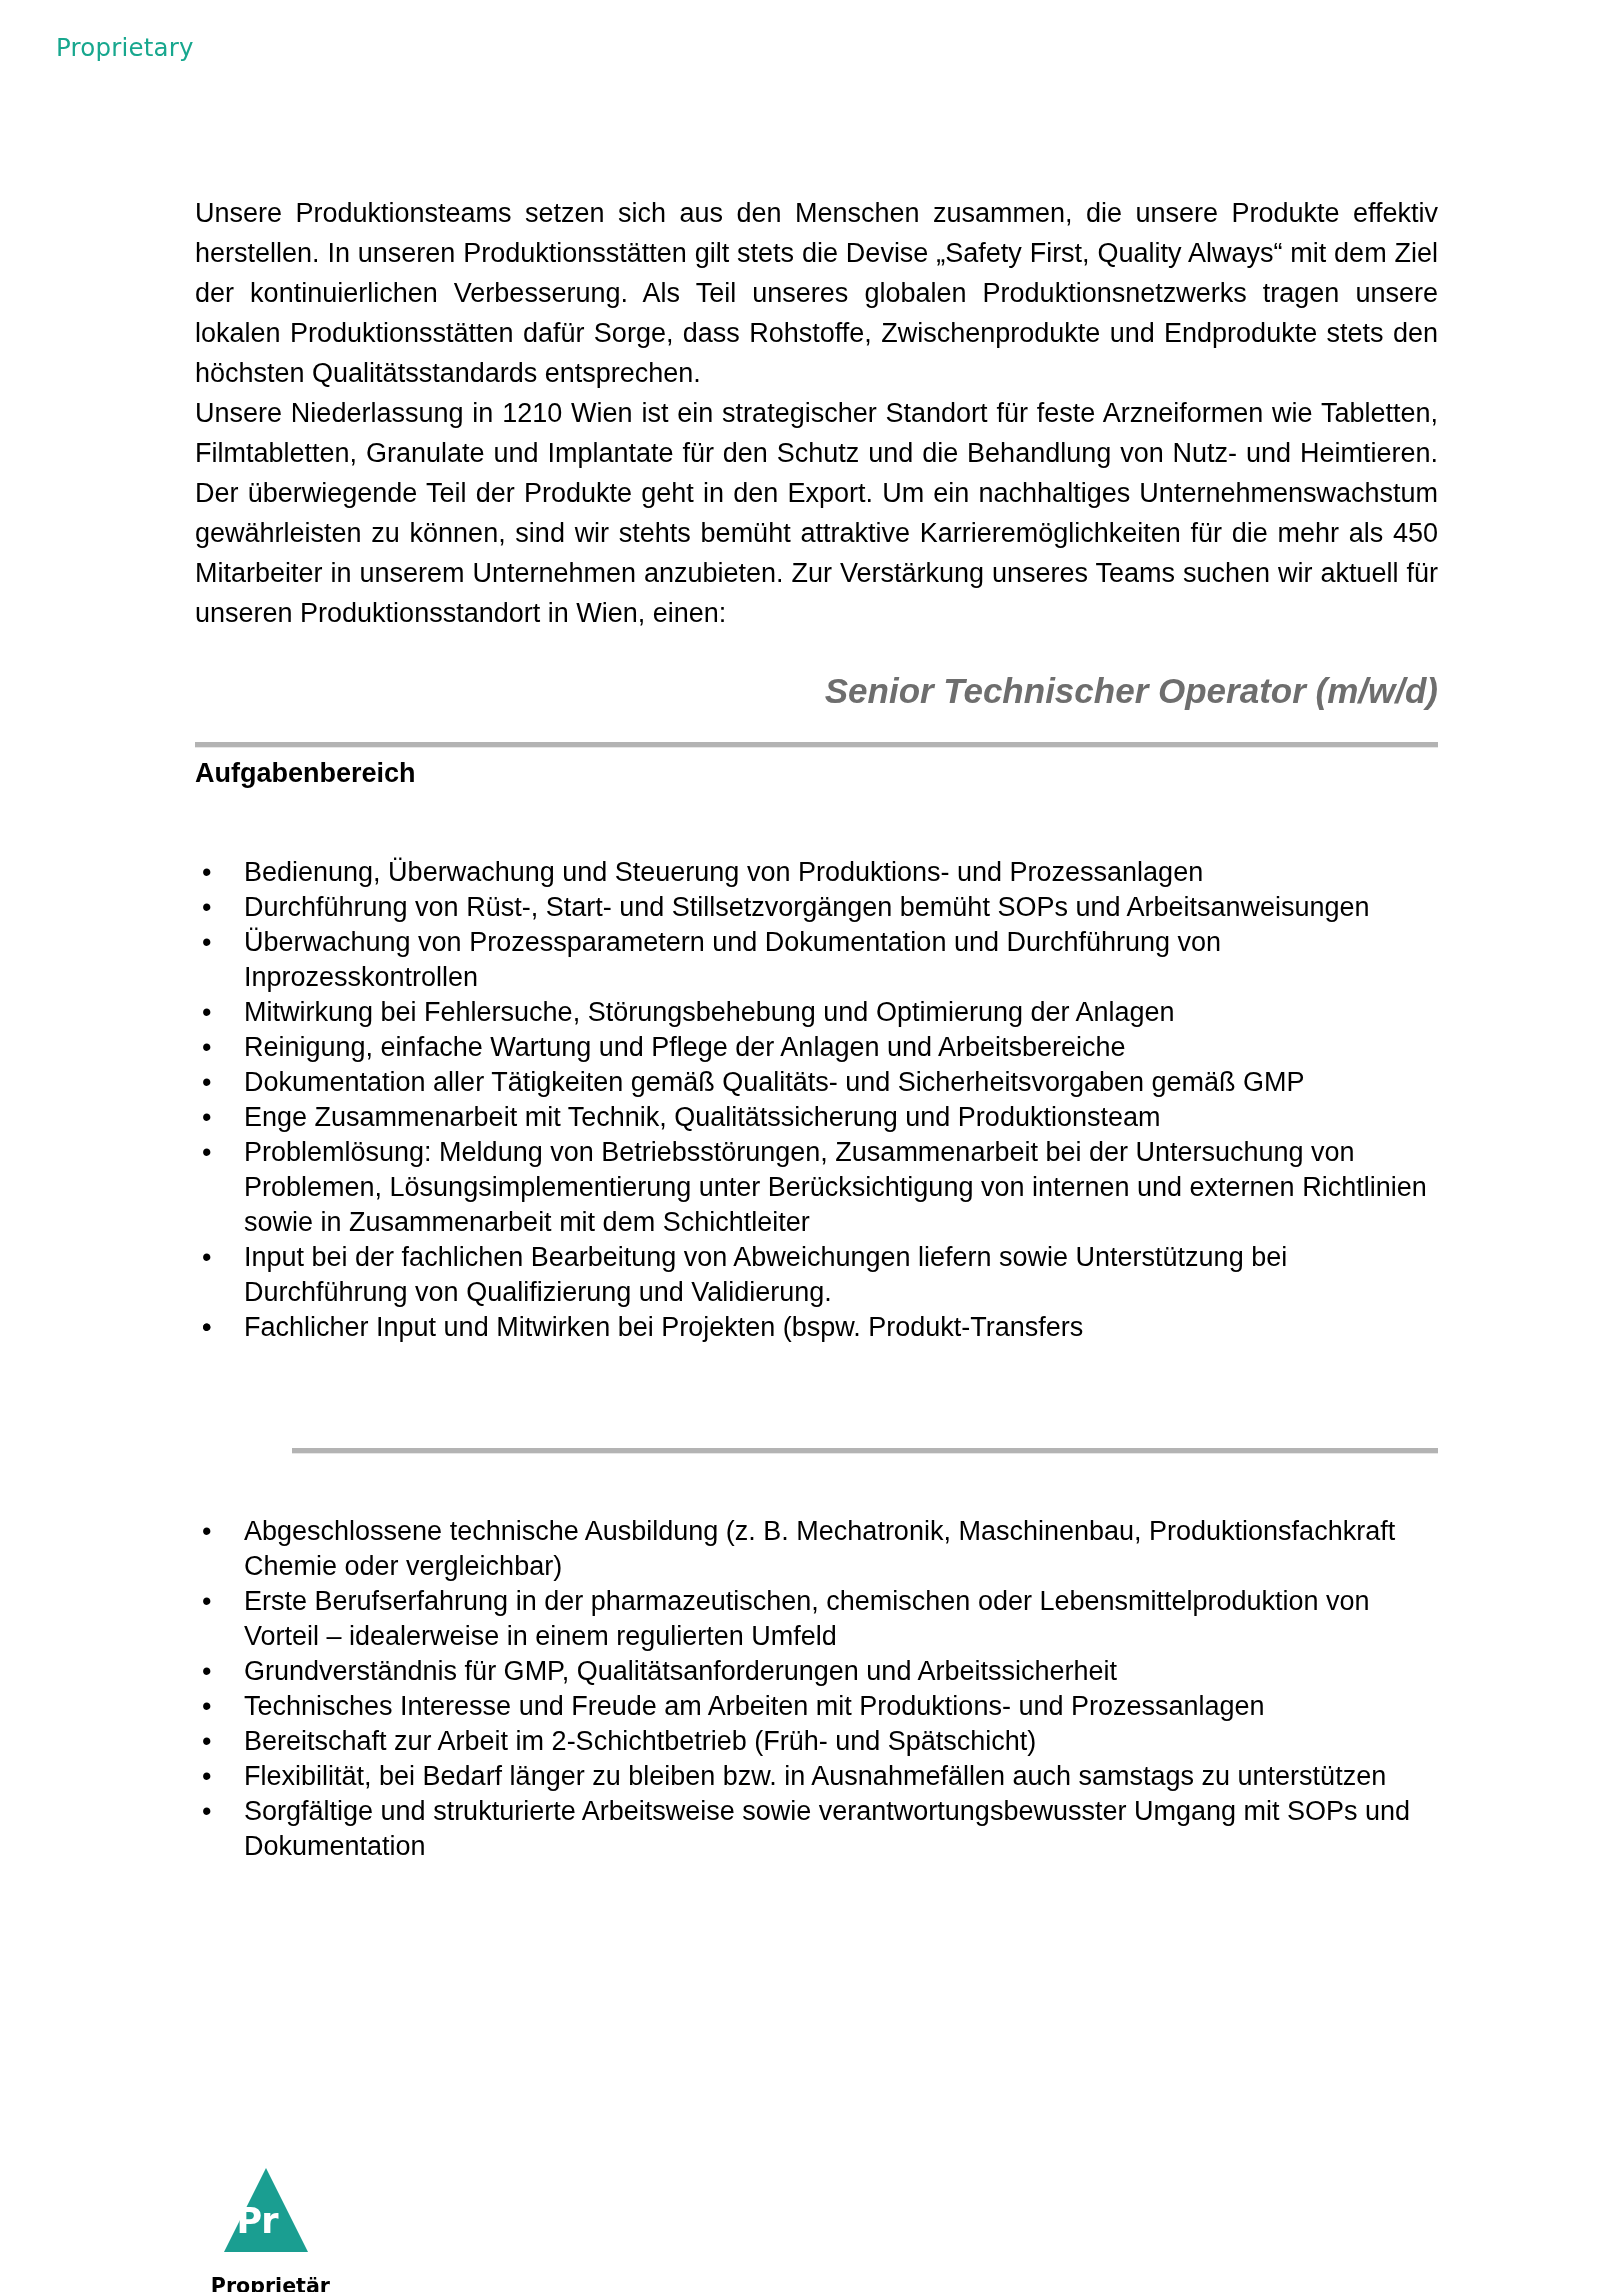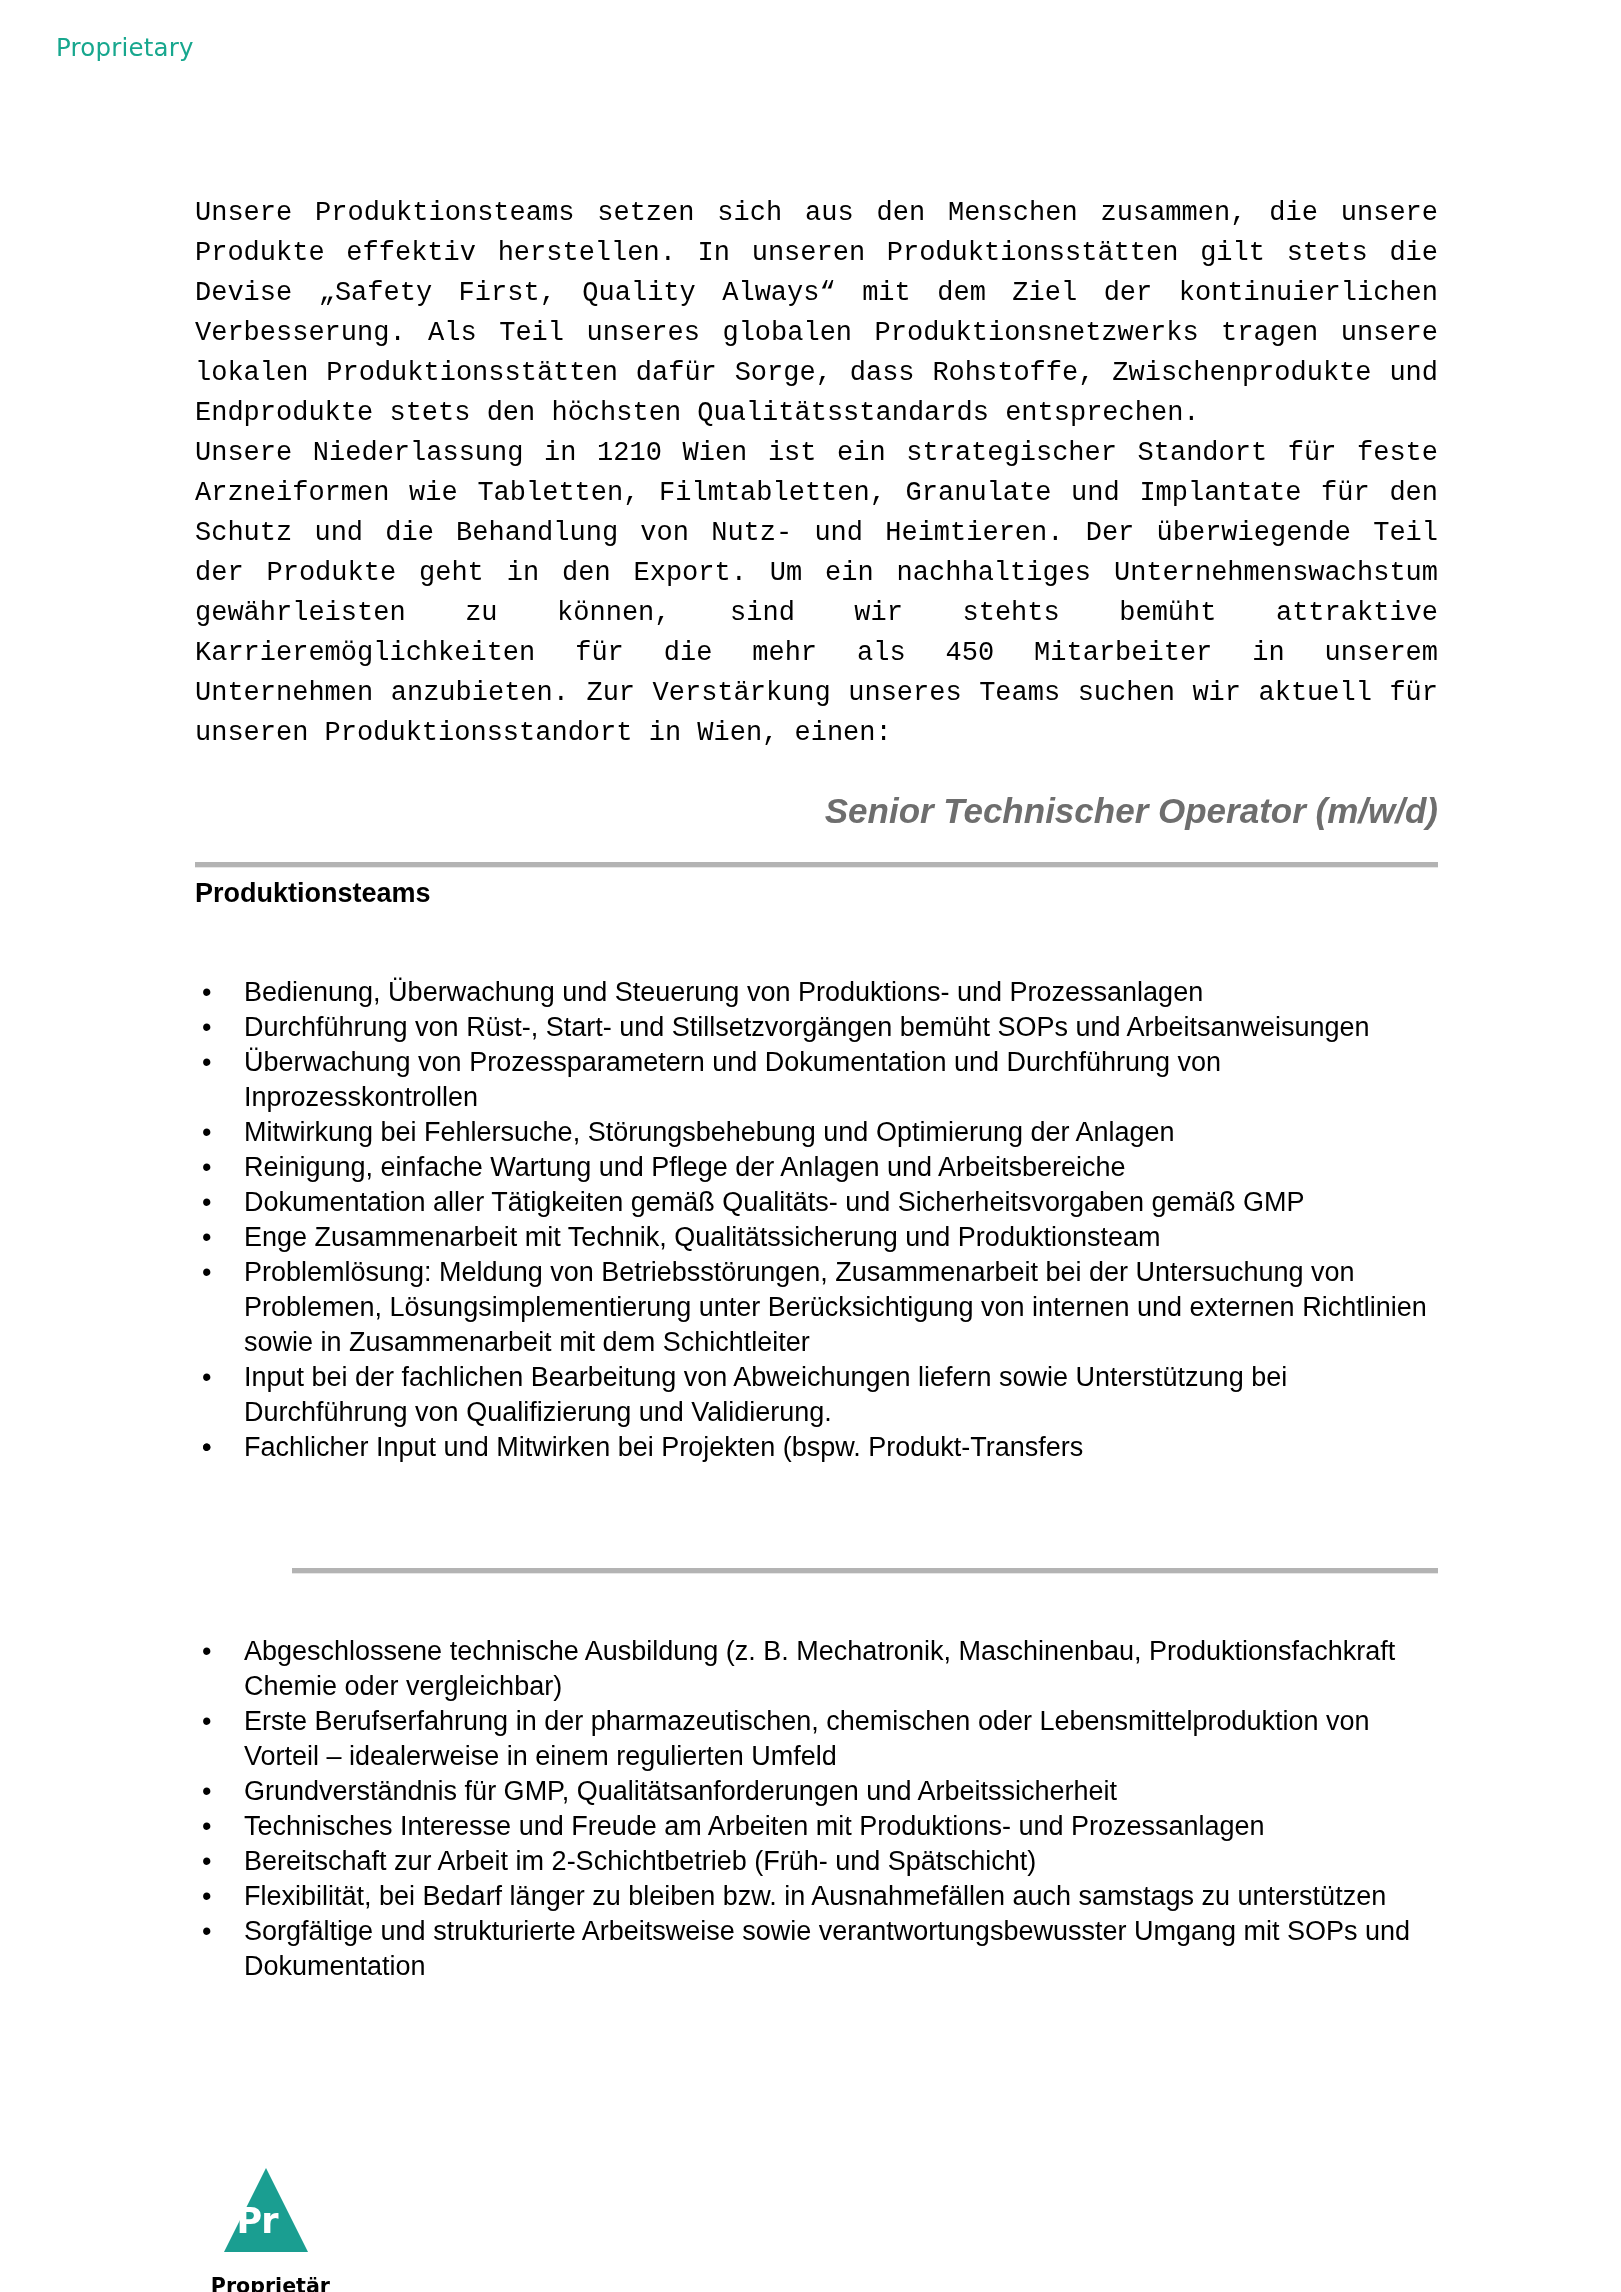--- a/index.html
+++ b/index.html
@@ -1,19 +1,19 @@
 <!DOCTYPE html>
 <html><head>
 <meta charset="utf-8">
 <style>
   html, body { margin: 0; padding: 0; background: #ffffff; }
   body { width: 1621px; height: 2293px; position: relative; overflow: hidden; font-family: "Liberation Sans", sans-serif; color: #000; }
   .classification { position: absolute; left: 56px; top: 33px; font-family: "DejaVu Sans", sans-serif; font-size: 24.5px; color: #17a78e; letter-spacing: 0.2px; }
   .content { position: absolute; left: 195px; top: 193px; width: 1243px; }
-  .para { font-size: 27px; line-height: 40px; text-align: justify; margin: 0; font-family: Liberation Mono, monospace; }
+  .para { font-size: 27px; line-height: 40px; text-align: justify; margin: 0; }
   .para + .para { }
   .job-title { text-align: right; font-size: 35px; font-weight: bold; font-style: italic; color: #6e6e6e; margin-top: 33px; height: 49px; line-height: 49px; }
   .rule { height: 4.9px; background: #b3b3b3; border-bottom: 1px solid #e6e6e6; }
   .rule-1 { margin-top: 27.4px; width: 1243px; }
   .section-heading { font-size: 27px; font-weight: bold; margin: 0; line-height: 39px; }
   .h-tasks { margin-top: 5.9px; }
   .bullets { list-style: none; margin: 0; padding: 0; }
   .bullets li { position: relative; padding-left: 49px; font-size: 27px; line-height: 35px; }
   .bullets li .dot { position: absolute; left: 2px; top: 0; width: 19.6px; text-align: center; }
   .tasks-list { margin-top: 62px; }
@@ -30,21 +30,21 @@
 
 <div class="classification">Proprietary</div>
 
 <div class="content">
   <p class="para">Unsere Produktionsteams setzen sich aus den Menschen zusammen, die unsere Produkte effektiv herstellen. In unseren Produktionsstätten gilt stets die Devise „Safety First, Quality Always“ mit dem Ziel der kontinuierlichen Verbesserung. Als Teil unseres globalen Produktionsnetzwerks tragen unsere lokalen Produktionsstätten dafür Sorge, dass Rohstoffe, Zwischenprodukte und Endprodukte stets den höchsten Qualitätsstandards entsprechen.</p>
   <p class="para">Unsere Niederlassung in 1210 Wien ist ein strategischer Standort für feste Arzneiformen wie Tabletten, Filmtabletten, Granulate und Implantate für den Schutz und die Behandlung von Nutz- und Heimtieren. Der überwiegende Teil der Produkte geht in den Export. Um ein nachhaltiges Unternehmenswachstum gewährleisten zu können, sind wir stehts bemüht attraktive Karrieremöglichkeiten für die mehr als 450 Mitarbeiter in unserem Unternehmen anzubieten. Zur Verstärkung unseres Teams suchen wir aktuell für unseren Produktionsstandort in Wien, einen:</p>
 
   <div class="job-title">Senior Technischer Operator (m/w/d)</div>
 
   <div class="rule rule-1"></div>
-  <h2 class="section-heading h-tasks">Produktionsteams</h2>
+  <h2 class="section-heading h-tasks">Aufgabenbereich</h2>
 
   <ul class="bullets tasks-list">
     <li><span class="dot">•</span><span>Bedienung, Überwachung und Steuerung von Produktions- und Prozessanlagen</span></li>
     <li><span class="dot">•</span><span>Durchführung von Rüst-, Start- und Stillsetzvorgängen bemüht SOPs und Arbeitsanweisungen</span></li>
     <li><span class="dot">•</span><span>Überwachung von Prozessparametern und Dokumentation und Durchführung von Inprozesskontrollen</span></li>
     <li><span class="dot">•</span><span>Mitwirkung bei Fehlersuche, Störungsbehebung und Optimierung der Anlagen</span></li>
     <li><span class="dot">•</span><span>Reinigung, einfache Wartung und Pflege der Anlagen und Arbeitsbereiche</span></li>
     <li><span class="dot">•</span><span>Dokumentation aller Tätigkeiten gemäß Qualitäts- und Sicherheitsvorgaben gemäß  GMP</span></li>
     <li><span class="dot">•</span><span>Enge Zusammenarbeit mit Technik, Qualitätssicherung und Produktionsteam</span></li>
     <li><span class="dot">•</span><span>Problemlösung: Meldung von Betriebsstörungen, Zusammenarbeit bei der Untersuchung von Problemen, Lösungsimplementierung unter Berücksichtigung von internen und externen Richtlinien sowie in Zusammenarbeit mit dem Schichtleiter</span></li>

